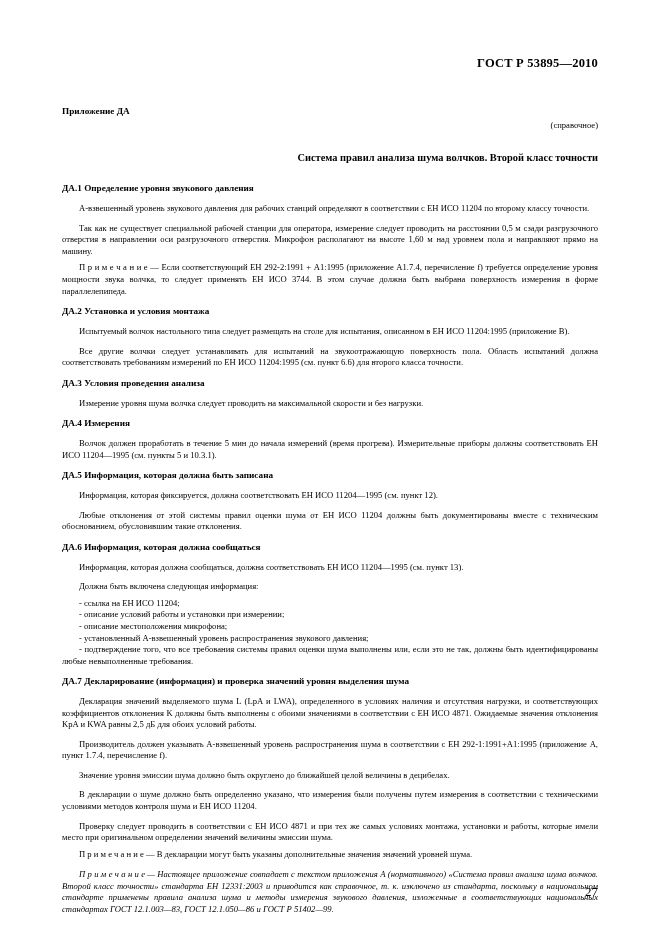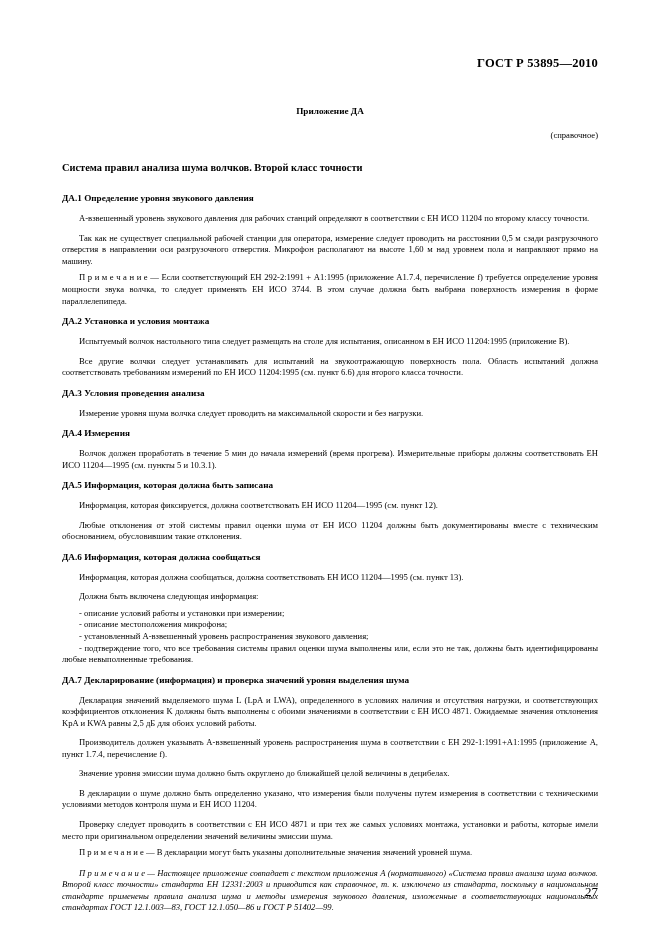--- a/index.html
+++ b/index.html
@@ -24,34 +24,34 @@
   }
   .header {
     text-align: right;
     font-family: "Liberation Serif", serif;
     font-size: 12.5px;
     font-weight: bold;
     letter-spacing: 0.2px;
     margin: 0 0 34px 0;
   }
   .annex-title {
-    text-align: center;
+    text-align: left;
     font-size: 9.2px;
     font-weight: bold;
     line-height: 1.45;
-    margin: 0 0 12px 0;
+    margin: 0 0 2px 0;
   }
   .annex-sub {
     text-align: right;
     font-size: 8.6px;
     font-weight: normal;
     margin: 0 0 22px 0;
   }
   .doc-title {
-    text-align: left;
+    text-align: right;
     font-size: 10.4px;
     font-weight: bold;
     margin: 0 0 20px 0;
   }
   h3.sec {
     font-size: 9.2px;
     font-weight: bold;
     margin: 0 0 7px 0;
     line-height: 1.3;
   }
@@ -138,20 +138,21 @@
     <h3 class="sec">ДА.5  Информация, которая должна быть записана</h3>
     <p class="para">Информация, которая фиксируется, должна соответствовать ЕН ИСО 11204—1995 (см. пункт 12).</p>
     <p class="para">Любые отклонения от этой системы правил оценки шума от ЕН ИСО 11204 должны быть документированы вместе с техническим обоснованием, обусловившим такие отклонения.</p>
   </div>
 
   <div class="block">
     <h3 class="sec">ДА.6  Информация, которая должна сообщаться</h3>
     <p class="para">Информация, которая должна сообщаться, должна соответствовать ЕН ИСО 11204—1995 (см. пункт 13).</p>
     <p class="para">Должна быть включена следующая информация:</p>
     <div class="bullets">
+      <div>- ссылка на ЕН ИСО 11204;</div>
       <div>- описание условий работы и установки при измерении;</div>
       <div>- описание местоположения микрофона;</div>
       <div>- установленный А-взвешенный уровень распространения звукового давления;</div>
       <div>- подтверждение того, что все требования системы правил оценки шума выполнены или, если это не так, должны быть идентифицированы любые невыполненные требования.</div>
     </div>
   </div>
 
   <div class="block">
     <h3 class="sec">ДА.7  Декларирование (информация) и проверка значений уровня выделения шума</h3>
     <p class="para">Декларация значений выделяемого шума L (LpA и LWA), определенного в условиях наличия и отсутствия нагрузки, и соответствующих коэффициентов отклонения K должны быть выполнены с обоими значениями в соответствии с ЕН ИСО 4871. Ожидаемые значения отклонения KpA и KWA равны 2,5 дБ для обоих условий работы.</p>

